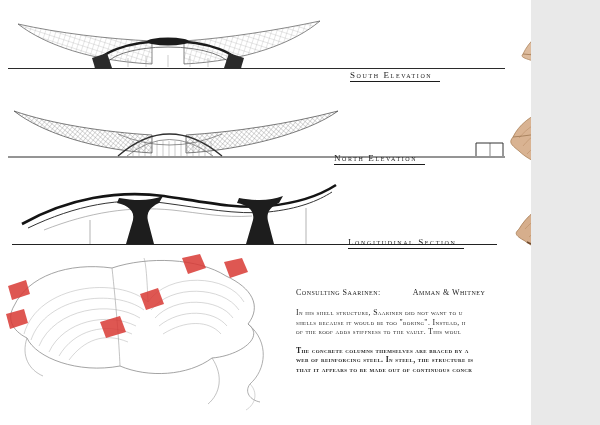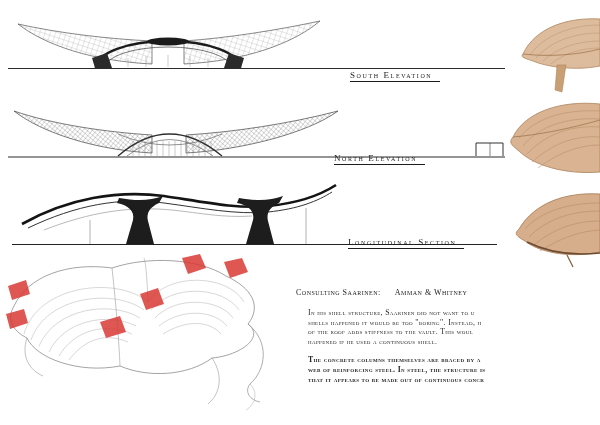--- a/index.html
+++ b/index.html
@@ -1,24 +1,24 @@
 <!DOCTYPE html>
 <html><head>
 <meta charset="utf-8">
 <style>
   html,body{margin:0;padding:0;background:#e9e9e9;}
-  .page{position:relative;width:600px;height:425px;background:#ffffff;overflow:hidden;
+  .page{position:relative;width:531px;height:425px;background:#ffffff;overflow:hidden;
         font-family:"Liberation Serif", serif;color:#1d1d1d;}
   .abs{position:absolute;}
   .drawing-label{position:absolute;font-size:9px;letter-spacing:1.6px;font-variant:small-caps;
         color:#1c1c1c;border-bottom:1px solid #1c1c1c;padding:0 8px 1px 0;white-space:nowrap;}
   .notes{position:absolute;left:296px;top:288px;width:230px;}
   .engineer-line{font-size:8px;letter-spacing:.5px;font-variant:small-caps;white-space:nowrap;}
-  .engineer-line .val{margin-left:14px;}
-  .para{margin-top:11px;margin-left:12px;}
+  .engineer-line .val{margin-left:32px;}
+  .para{margin-top:11px;}
   .para.second{margin-top:9px;font-weight:bold;}
   .body-line{font-size:7.8px;line-height:9.6px;letter-spacing:.35px;font-variant:small-caps;
         color:#262626;white-space:nowrap;}
   svg{display:block;}
 </style>
 </head>
 <body>
 
 <div class="page">
 
@@ -141,23 +141,22 @@
       <path d="M62 241 L68 253" stroke="#85603a" stroke-width="1.2"></path>
     </g>
   </svg>
 
   <div class="notes">
     <div class="engineer-line">
       <span>Consulting Saarinen:</span><span class="val">Amman &amp; Whitney</span>
     </div>
     <div class="para">
       <div class="body-line">In his shell structure, Saarinen did not want to u</div>
-      <div class="body-line">shells happened it would be too "boring". Instead, h</div>
+      <div class="body-line">shells because it would be too "boring". Instead, h</div>
       <div class="body-line">of the roof adds stiffness to the vault. This woul</div>
-      <div class="body-line">happened if he used a continuous shell.</div>
     </div>
     <div class="para second">
       <div class="body-line">The concrete columns themselves are braced by a</div>
       <div class="body-line">web of reinforcing steel. In steel, the structure is</div>
       <div class="body-line">that it appears to be made out of continuous concr</div>
     </div>
   </div>
 
 </div>
 

